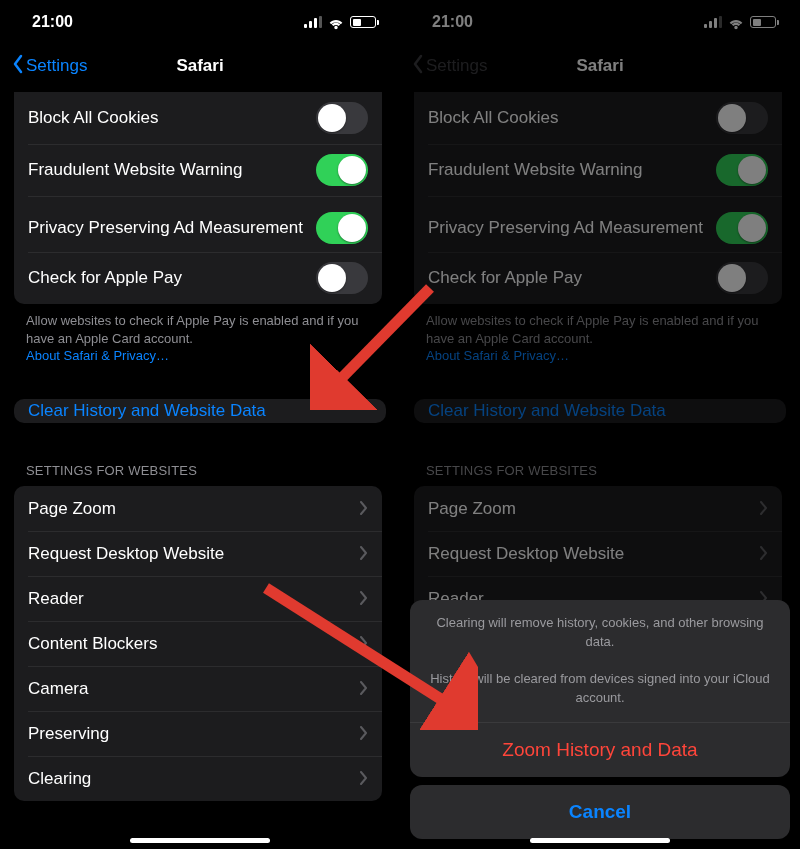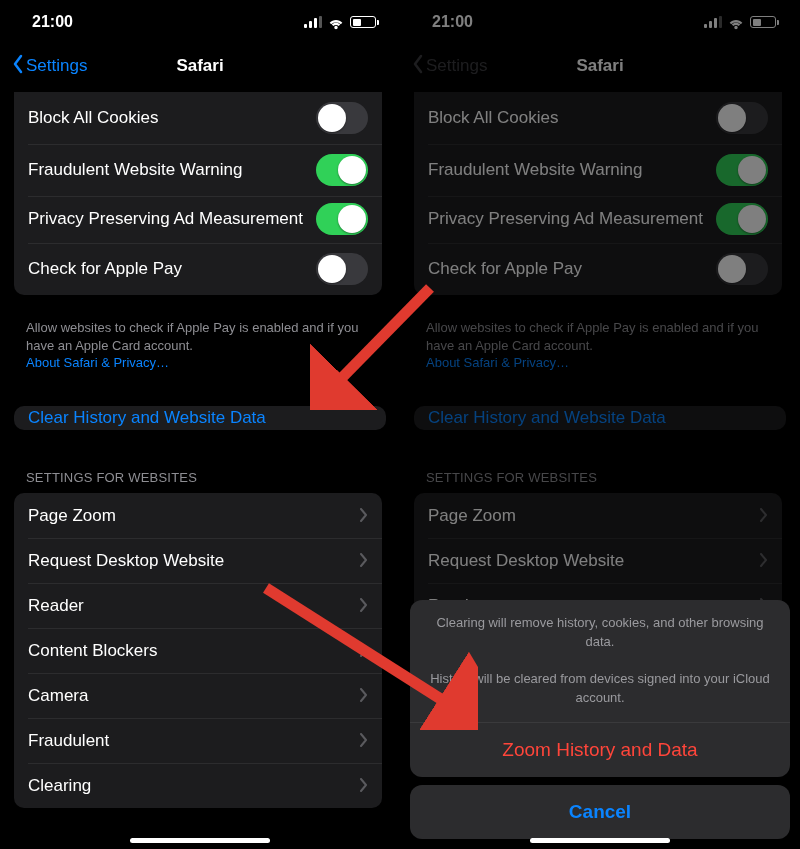--- a/index.html
+++ b/index.html
@@ -80,37 +80,37 @@
     display:flex; align-items:center;
     padding: 10px 14px;
     font-size:17px;
     position:relative;
   }
   .row + .row::before {
     content:""; position:absolute; left:14px; right:0; top:0;
     height:1px; background:#2c2c2e;
   }
   .row .label { flex:1; line-height:1.25; }
-  .row.multiline { padding-top:7px; padding-bottom:8px; }
+  .row.multiline { padding-top:16px; padding-bottom:8px; }
   .chevron { color:#5a5a5e; }
   .chevron svg { width:8px; height:14px; display:block; }
   
   .toggle {
     width:52px; height:32px; border-radius:16px; position:relative;
     background:#39393d;
   }
   .toggle i {
     position:absolute; top:2px; left:2px; width:28px; height:28px; background:#fff;
     border-radius:50%; box-shadow:0 1px 2px rgba(0,0,0,.4);
   }
   .toggle.on { background:#30d158; }
   .toggle.on i { left:auto; right:2px; }
   
   .footer-note {
-    font-size:13px; color:#8e8e93; padding:24px 26px 0 26px; line-height:1.35;
+    font-size:13px; color:#8e8e93; padding:8px 26px 0 26px; line-height:1.35;
   }
   .footer-note .link { color:#0a84ff; }
   
   .gap-lg { height:34px; }
   .section-header {
     font-size:13px; color:#8e8e93; text-transform:uppercase;
     padding:6px 26px 8px 26px; letter-spacing:0.2px;
   }
   
   .solo-group { margin:0 14px; background:#1c1c1e; border-radius:10px; }
@@ -268,21 +268,21 @@
         </div>
         <div class="row">
           <span class="label">Camera</span>
           <span class="chevron">
               <svg viewBox="0 0 8 14">
                 <path d="M1 1l5 6-5 6" stroke="#5a5a5e" stroke-width="2" fill="none" stroke-linecap="round" stroke-linejoin="round"></path>
               </svg>
             </span>
         </div>
         <div class="row">
-          <span class="label">Fraudulent</span>
+          <span class="label">Preserving</span>
           <span class="chevron">
               <svg viewBox="0 0 8 14">
                 <path d="M1 1l5 6-5 6" stroke="#5a5a5e" stroke-width="2" fill="none" stroke-linecap="round" stroke-linejoin="round"></path>
               </svg>
             </span>
         </div>
         <div class="row">
           <span class="label">Clearing</span>
           <span class="chevron">
               <svg viewBox="0 0 8 14">

